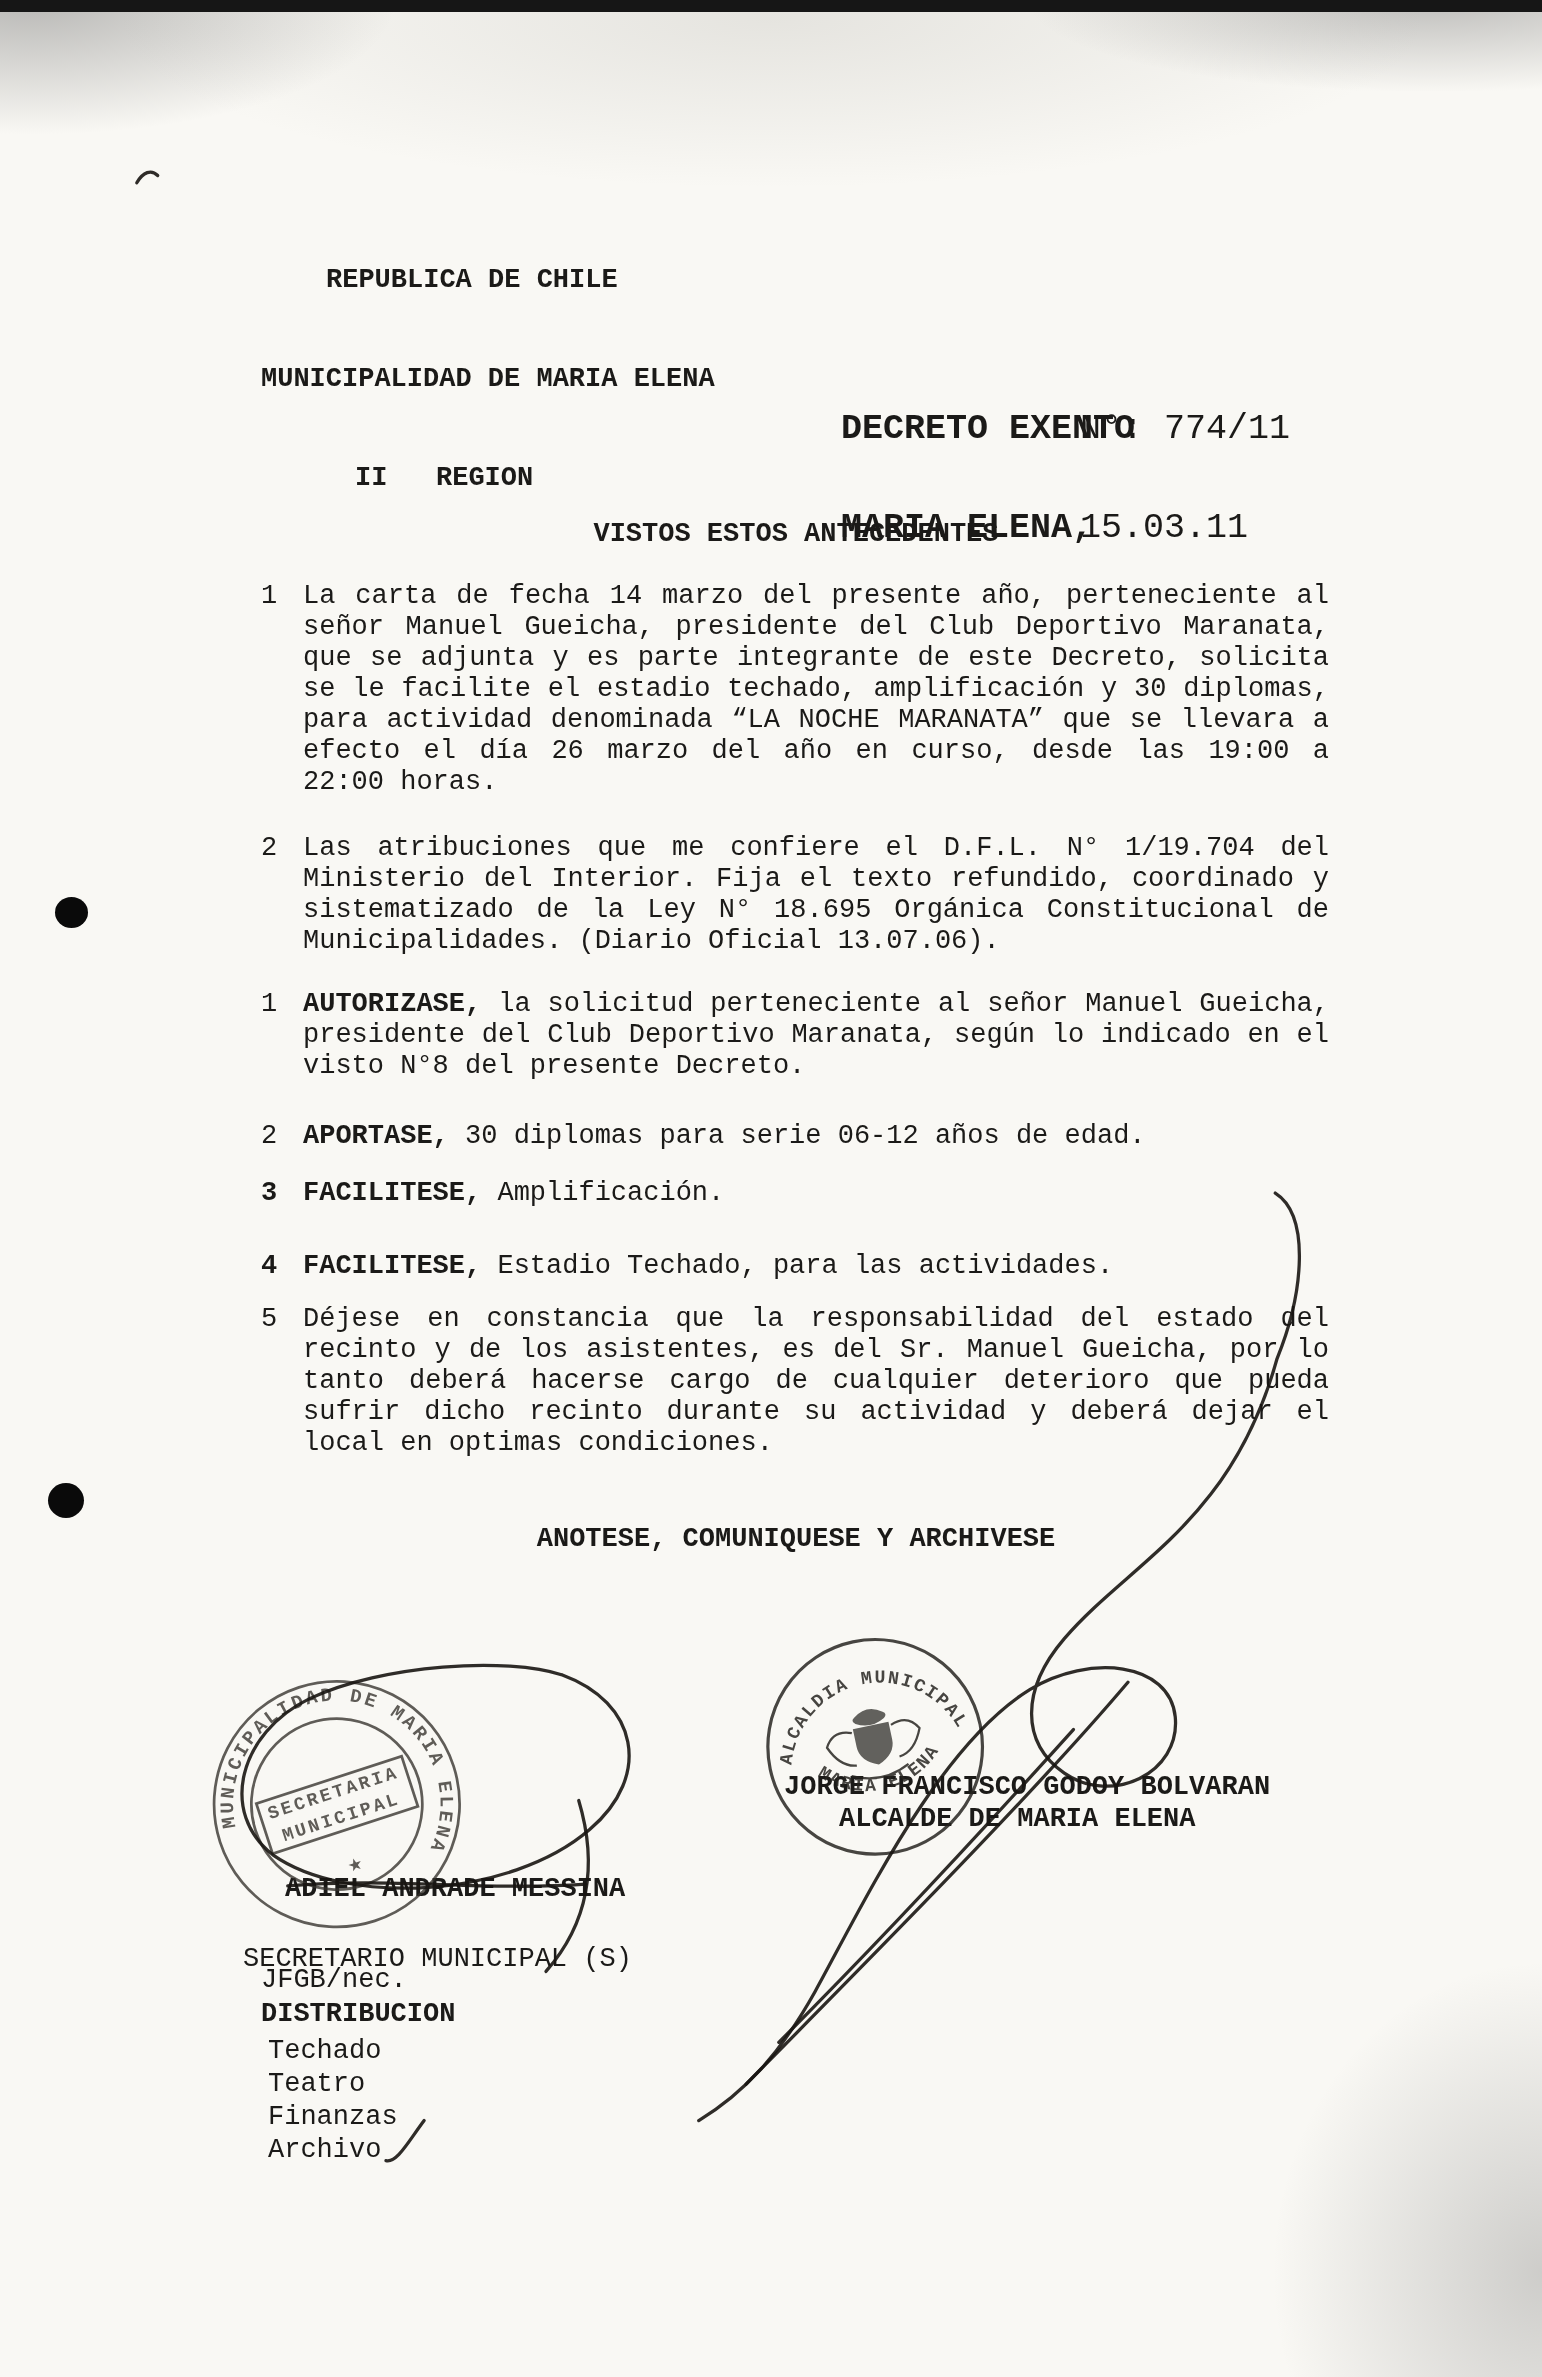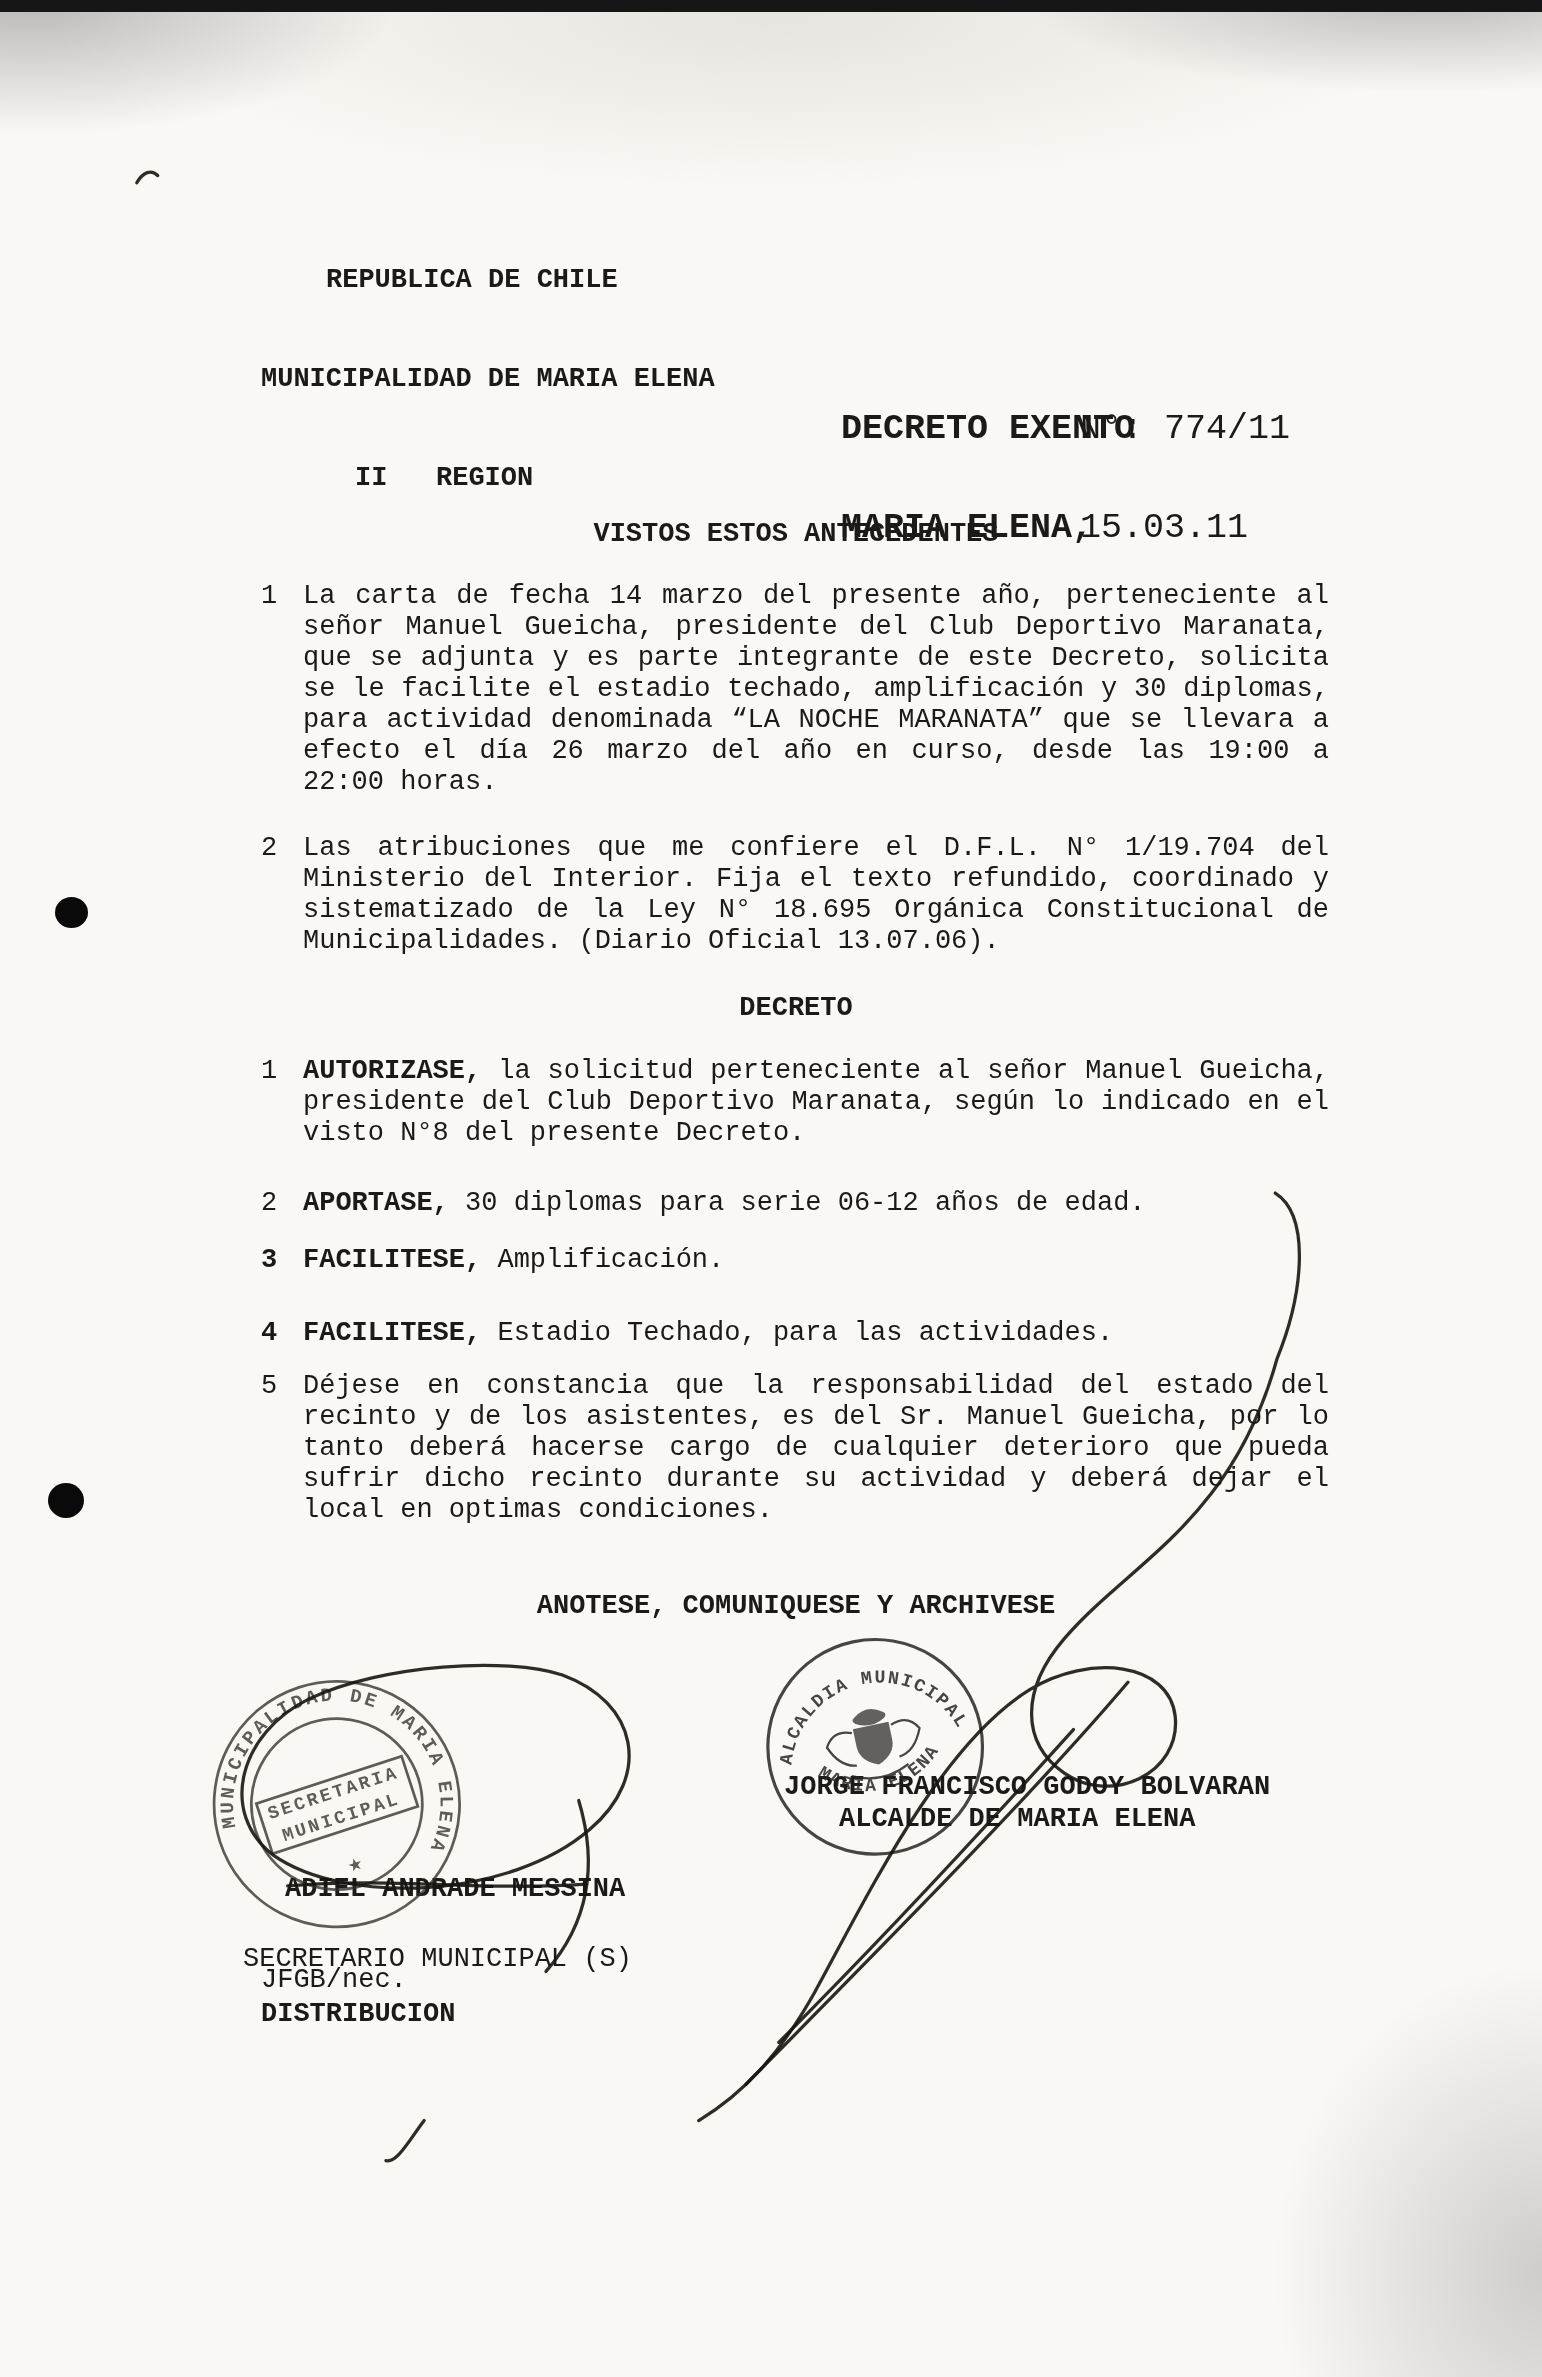--- a/index.html
+++ b/index.html
@@ -115,21 +115,20 @@
     <div class="num-item v1">
       <span class="num">1</span>
       <span class="itext">La carta de fecha 14 marzo del presente año, perteneciente al señor Manuel Gueicha, presidente del Club Deportivo Maranata, que se adjunta y es parte integrante de este Decreto, solicita se le facilite el estadio techado, amplificación y 30 diplomas, para actividad denominada “LA NOCHE MARANATA” que se llevara a efecto el día 26 marzo del año en curso, desde las 19:00 a 22:00 horas.</span>
     </div>
 
     <div class="num-item v2">
       <span class="num">2</span>
       <span class="itext">Las atribuciones que me confiere el D.F.L. N° 1/19.704 del Ministerio del Interior. Fija el texto refundido, coordinado y sistematizado de la Ley N° 18.695 Orgánica Constitucional de Municipalidades. (Diario Oficial 13.07.06).</span>
     </div>
 
-    <div class="section-title t-decreto">DECRETO</div>
 
     <div class="num-item d1">
       <span class="num">1</span>
       <span class="itext"><span class="d-lead">AUTORIZASE,</span><span>la solicitud perteneciente al señor Manuel Gueicha, presidente del Club Deportivo Maranata, según lo indicado en el visto N°8 del presente Decreto.</span></span>
     </div>
 
     <div class="num-item d2">
       <span class="num">2</span>
       <span class="itext"><span class="d-lead">APORTASE,</span><span>30 diplomas para serie 06-12 años de edad.</span></span>
     </div>
@@ -153,20 +152,26 @@
 
   </main>
 
   <div class="abs mayor-name">JORGE FRANCISCO GODOY BOLVARAN</div>
   <div class="abs mayor-title">ALCALDE DE MARIA ELENA</div>
   <div class="abs sec-name">ADIEL ANDRADE MESSINA</div>
   <div class="abs sec-title">SECRETARIO MUNICIPAL (S)</div>
 
   <div class="abs initials">JFGB/nec.</div>
   <div class="abs dist-title">DISTRIBUCION</div>
+  <div class="abs recipients">
+    <div>Techado</div>
+    <div>Teatro</div>
+    <div>Finanzas</div>
+    <div>Archivo</div>
+  </div>
 
   <svg class="overlay" width="1543" height="2377" viewBox="0 0 1696 2614">
 
     <defs>
       <path id="ringL" d="M -114,0 A 114,114 0 1 1 114,0 A 114,114 0 1 1 -114,0"></path>
       <path id="arcTopR" d="M -97,14 A 98,98 0 0 1 97,14"></path>
       <path id="arcBotR" d="M -90,-22 A 93,93 0 0 0 90,-22"></path>
     </defs>
 
     <g class="stampL" transform="translate(370,1984) rotate(-18)">

